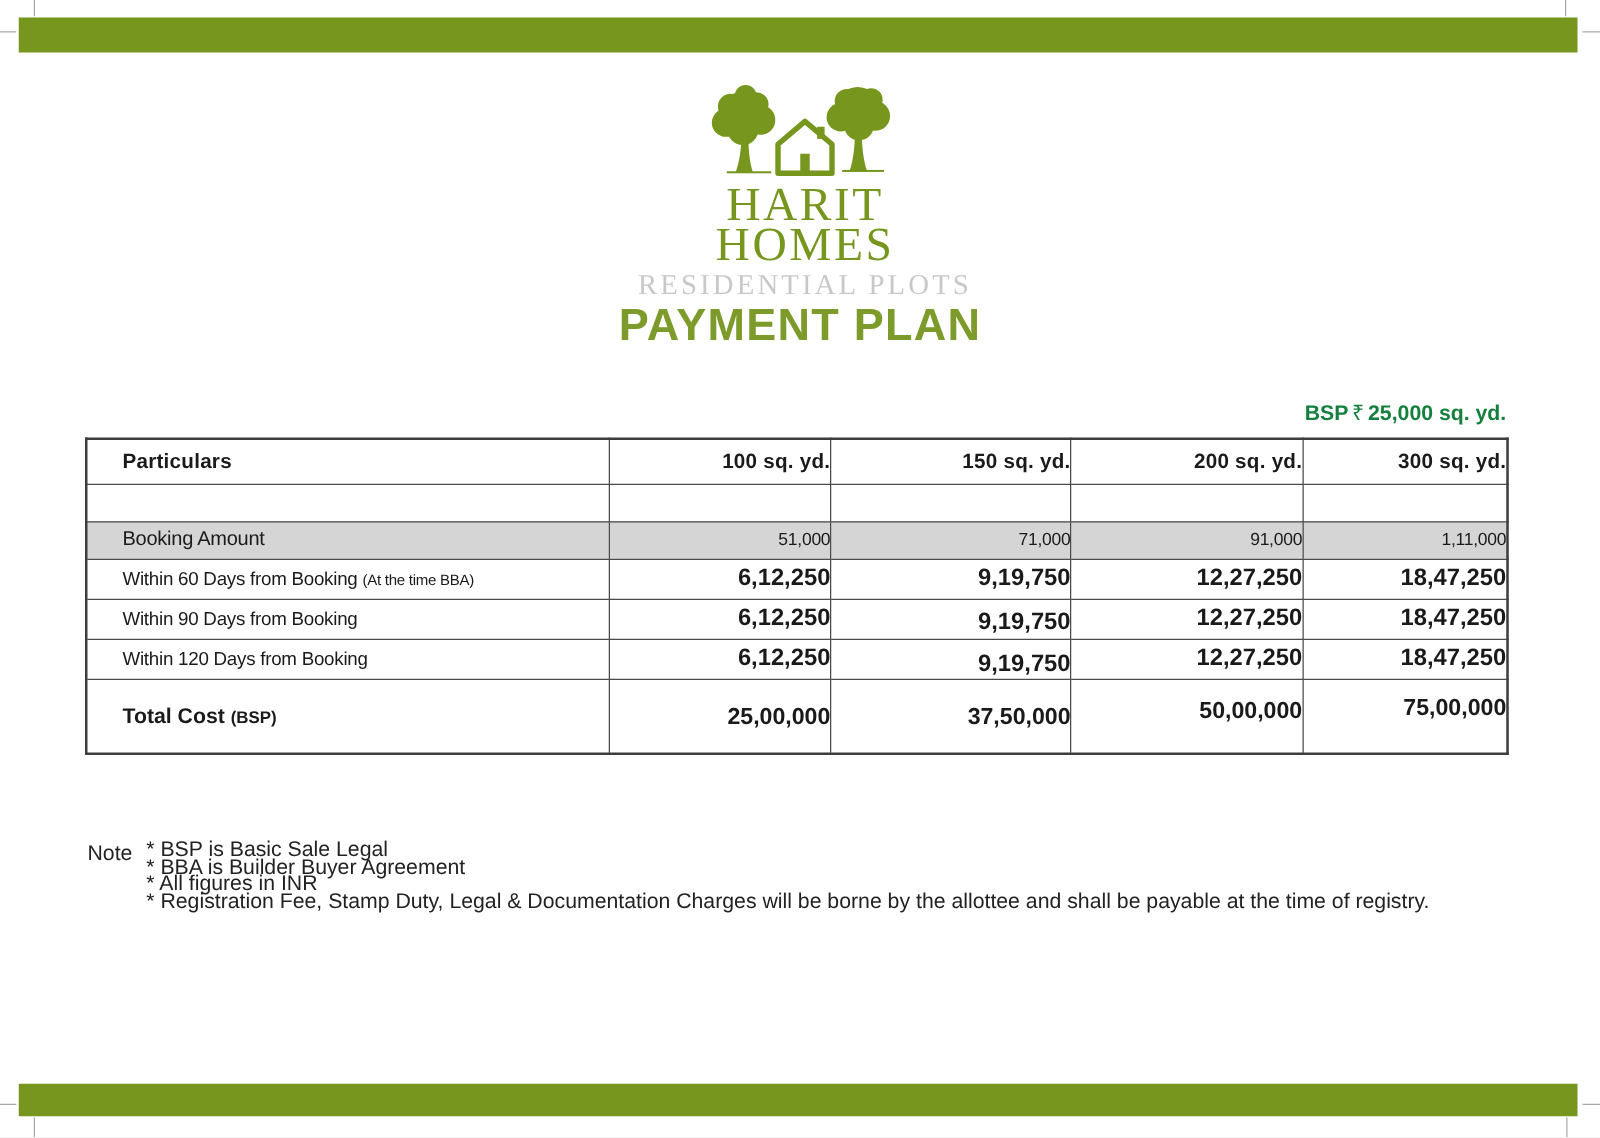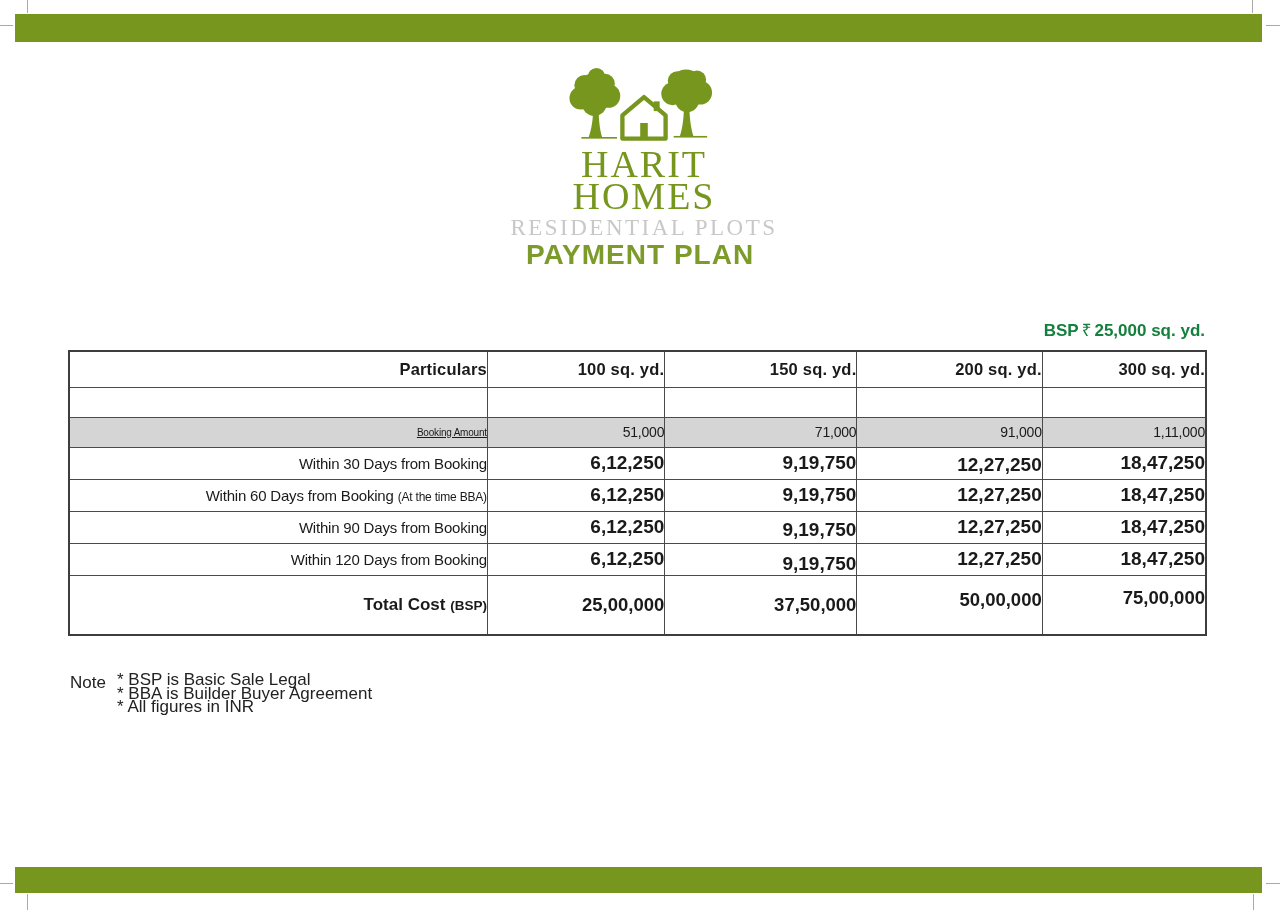--- a/index.html
+++ b/index.html
@@ -21,36 +21,36 @@
 
   
   .logo { position:absolute; top:58px; left:4px; width:1280px; text-align:center; }
   .logo svg { display:block; margin:0 auto; }
   .brand-name { font-family:"Liberation Serif", serif; color:var(--brand-green,#76961e);
     font-size:38px; line-height:32px; letter-spacing:2px; font-weight:500; }
   .brand-tagline { font-family:"Liberation Serif", serif; color:var(--tagline-gray,#c8c8c6);
     font-size:23px; letter-spacing:2.5px; margin-top:3px; }
 
   .doc-title { position:absolute; top:239px; left:0; width:1280px; text-align:center;
-    font-size:28px; font-weight:bold; letter-spacing:1px; color:var(--title-green,#7d9b2b); }
+    font-size:36px; font-weight:bold; letter-spacing:1px; color:var(--title-green,#7d9b2b); }
 
   .bsp-line { position:absolute; top:318px; right:75px; font-size:17px; font-weight:bold; color:#15803d; }
   .bsp-line .cur { font-weight:normal; padding:0 3px; }
 
   
   table.plan { position:absolute; left:68px; top:350px; width:1139px;
     border-collapse:collapse; table-layout:fixed; border:2px solid #3d3d3d; }
   .plan th, .plan td { border:1px solid var(--table-border,#4a4a4a); padding:0; text-align:right; vertical-align:middle; color:#1a1a1a; }
   .plan th { height:36px; font-size:16.5px; letter-spacing:0.2px; }
-  .plan th.label-col, .plan td.label-col { text-align:right; padding-left:10px; }
+  .plan th.label-col, .plan td.label-col { text-align:left; padding-left:28px; }
 
   tr.r-empty td { height:30px; }
   tr.r-shaded { background:var(--shaded-row,#d5d5d5); }
   tr.r-shaded td { height:30px; }
-  tr.r-shaded td.label-col { font-size:10px; letter-spacing:-0.2px;text-decoration:underline; }
+  tr.r-shaded td.label-col { font-size:16px; letter-spacing:-0.2px; }
   tr.r-shaded .val { font-size:14px; letter-spacing:-0.2px; }
 
   tr.r-normal td { height:32px; }
   tr.r-normal td.label-col { font-size:15px; letter-spacing:-0.2px; }
   tr.r-normal .val { font-size:19px; font-weight:bold; }
 
   tr.r-total td { height:60px; }
   tr.r-total td.label-col { font-size:17px; font-weight:bold; }
   tr.r-total .val { font-size:18.5px; font-weight:bold; }
 
@@ -152,27 +152,20 @@
           <td></td>
           <td></td>
         </tr>
         <tr class="r-shaded" data-row="booking">
           <td class="label-col"><span>Booking Amount</span></td>
           <td><span class="val">51,000</span></td>
           <td><span class="val">71,000</span></td>
           <td><span class="val">91,000</span></td>
           <td><span class="val">1,11,000</span></td>
         </tr>
-        <tr class="r-normal" data-row="w30">
-          <td class="label-col"><span>Within 30 Days from Booking</span></td>
-          <td><span class="val">6,12,250</span></td>
-          <td><span class="val">9,19,750</span></td>
-          <td><span class="val">12,27,250</span></td>
-          <td><span class="val">18,47,250</span></td>
-        </tr>
         <tr class="r-normal" data-row="w60">
           <td class="label-col"><span>Within 60 Days from Booking</span> <span class="lbl-suffix">(At the time BBA)</span></td>
           <td><span class="val">6,12,250</span></td>
           <td><span class="val">9,19,750</span></td>
           <td><span class="val">12,27,250</span></td>
           <td><span class="val">18,47,250</span></td>
         </tr>
         <tr class="r-normal" data-row="w90">
           <td class="label-col"><span>Within 90 Days from Booking</span></td>
           <td><span class="val">6,12,250</span></td>
@@ -196,16 +189,17 @@
         </tr>
       </tbody>
   </table>
 
   <div class="notes">
     <div class="note-label">Note</div>
     <div class="note-items">
         <div>* BSP is Basic Sale Legal</div>
         <div>* BBA is Builder Buyer Agreement</div>
         <div>* All figures in INR</div>
+        <div>* Registration Fee, Stamp Duty, Legal &amp; Documentation Charges will be borne by the allottee and shall be payable at the time of registry.</div>
       </div>
   </div>
 
 </div>
 
 </body></html>

